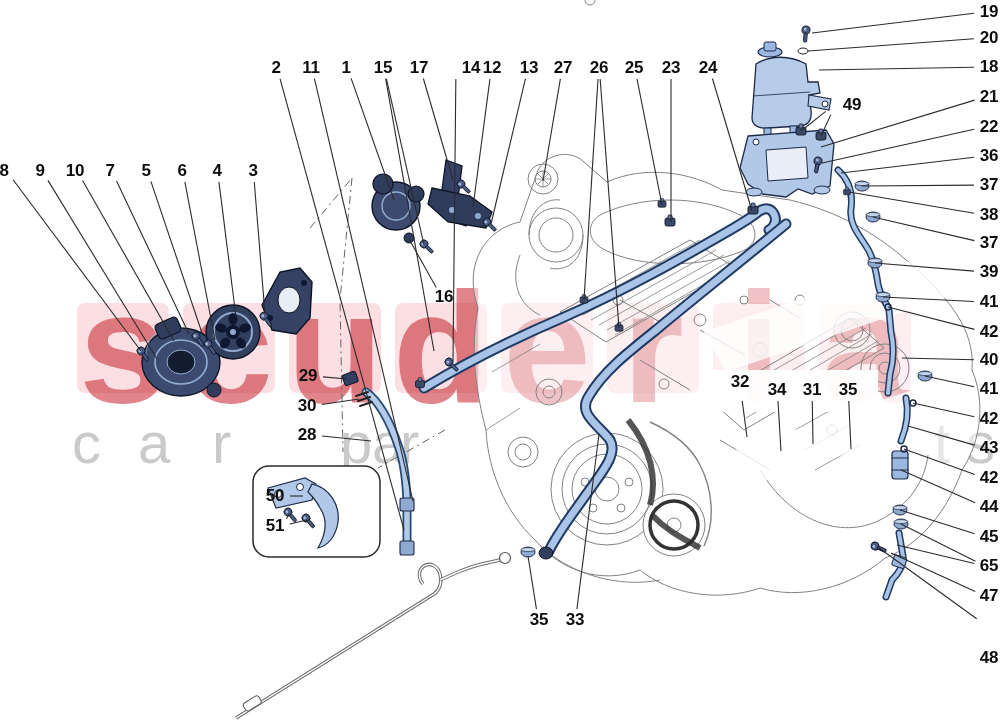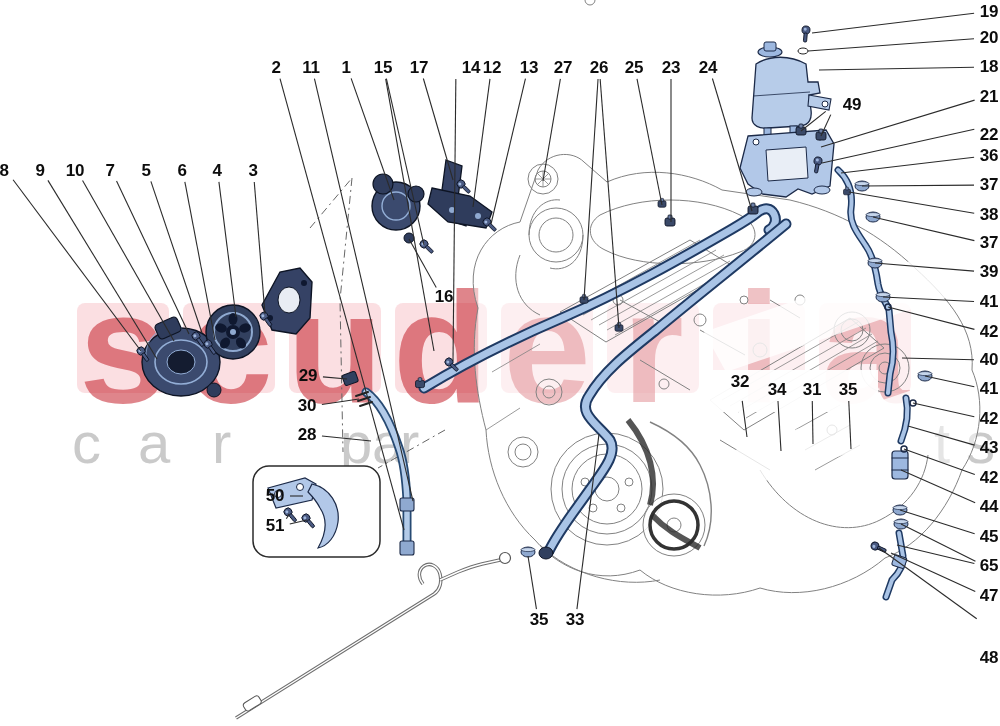--- a/index.html
+++ b/index.html
@@ -409,21 +409,21 @@
       <div class="callout" style="left: 740px; top: 382px;">32</div>
       <div class="callout" style="left: 777px; top: 390px;">34</div>
       <div class="callout" style="left: 812px; top: 390px;">31</div>
       <div class="callout" style="left: 848px; top: 390px;">35</div>
       <div class="callout" style="left: 539px; top: 620px;">35</div>
       <div class="callout" style="left: 575px; top: 620px;">33</div>
       <div class="callout" style="left: 989px; top: 12px;">19</div>
       <div class="callout" style="left: 989px; top: 38px;">20</div>
       <div class="callout" style="left: 989px; top: 67px;">18</div>
       <div class="callout" style="left: 989px; top: 97px;">21</div>
-      <div class="callout" style="left: 989px; top: 127px; margin-top: 8px;">22</div>
+      <div class="callout" style="left: 989px; top: 127px;">22</div>
       <div class="callout" style="left: 989px; top: 156px;">36</div>
       <div class="callout" style="left: 989px; top: 185px;">37</div>
       <div class="callout" style="left: 989px; top: 215px;">38</div>
       <div class="callout" style="left: 989px; top: 243px;">37</div>
       <div class="callout" style="left: 989px; top: 272px;">39</div>
       <div class="callout" style="left: 989px; top: 302px;">41</div>
       <div class="callout" style="left: 989px; top: 332px;">42</div>
       <div class="callout" style="left: 989px; top: 360px;">40</div>
       <div class="callout" style="left: 989px; top: 389px;">41</div>
       <div class="callout" style="left: 989px; top: 419px;">42</div>

